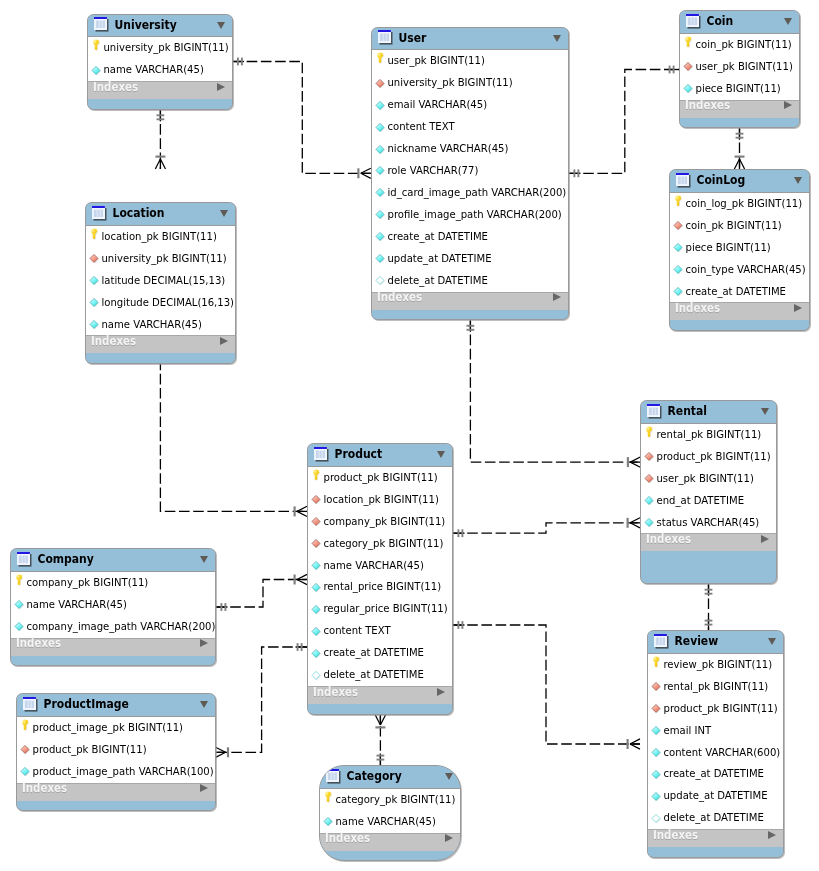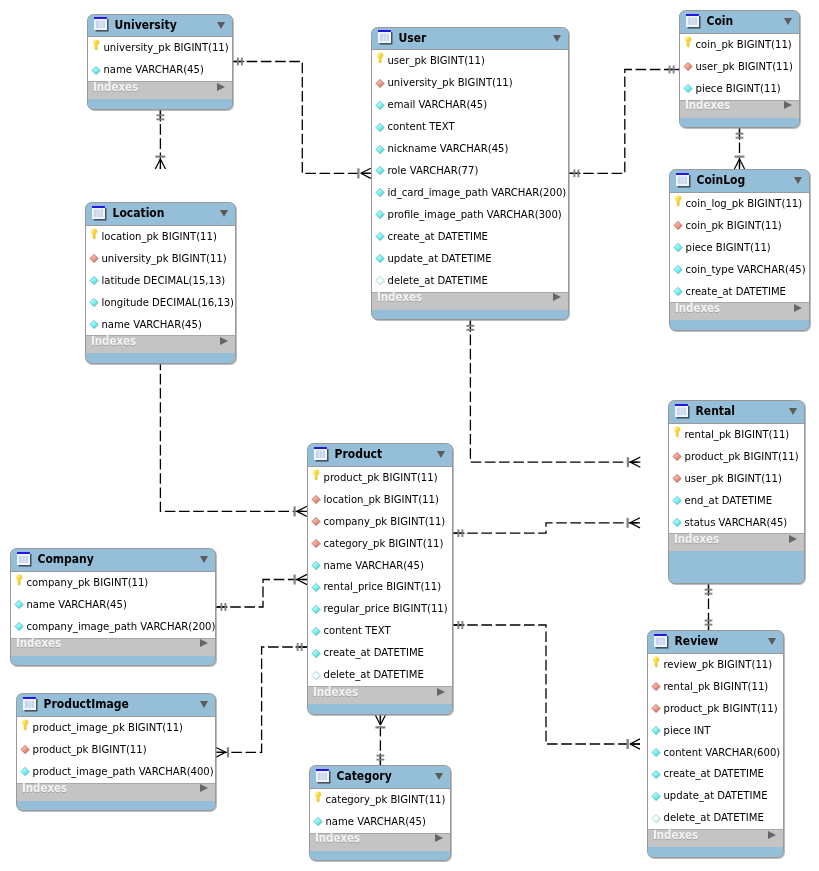--- a/index.html
+++ b/index.html
@@ -452,21 +452,21 @@
               <defs>
                 <linearGradient id="g1" x1="0.1" y1="0" x2="0.9" y2="1">
                   <stop offset="0" stop-color="#e8feff"></stop>
                   <stop offset="0.5" stop-color="#7df5f5"></stop>
                   <stop offset="1" stop-color="#33dcdc"></stop>
                 </linearGradient>
               </defs>
               <path d="M5.0 1.55 L9.1 5.55 L5.0 9.55 L0.9 5.55 Z" fill="#9aa0a4" opacity="0.30" transform="translate(0.7,0.7)"></path>
               <path d="M5.0 1.4 L9.0 5.4 L5.0 9.4 L1.0 5.4 Z" fill="url(#g1)" stroke="#45b6bc" stroke-width="0.8" stroke-linejoin="miter"></path>
             </svg></span>
-          <span class="col-label">profile_image_path VARCHAR(300)</span>
+          <span class="col-label">profile_image_path VARCHAR(200)</span>
         </div>
         <div class="col-row">
           <span class="col-ic"><svg width="11" height="11" viewBox="0 0 11 11">
               <defs>
                 <linearGradient id="g1" x1="0.1" y1="0" x2="0.9" y2="1">
                   <stop offset="0" stop-color="#e8feff"></stop>
                   <stop offset="0.5" stop-color="#7df5f5"></stop>
                   <stop offset="1" stop-color="#33dcdc"></stop>
                 </linearGradient>
               </defs>
@@ -990,30 +990,30 @@
               <defs>
                 <linearGradient id="g1" x1="0.1" y1="0" x2="0.9" y2="1">
                   <stop offset="0" stop-color="#e8feff"></stop>
                   <stop offset="0.5" stop-color="#7df5f5"></stop>
                   <stop offset="1" stop-color="#33dcdc"></stop>
                 </linearGradient>
               </defs>
               <path d="M5.0 1.55 L9.1 5.55 L5.0 9.55 L0.9 5.55 Z" fill="#9aa0a4" opacity="0.30" transform="translate(0.7,0.7)"></path>
               <path d="M5.0 1.4 L9.0 5.4 L5.0 9.4 L1.0 5.4 Z" fill="url(#g1)" stroke="#45b6bc" stroke-width="0.8" stroke-linejoin="miter"></path>
             </svg></span>
-          <span class="col-label">product_image_path VARCHAR(400)</span>
+          <span class="col-label">product_image_path VARCHAR(100)</span>
         </div>
       </div>
       <div class="tbl-idx">
         <span class="idx-label">Indexes</span>
         <span class="idx-caret"></span>
       </div>
       <div class="tbl-foot"></div>
     </div>
-    <div class="tbl" title="Category" style="left: 309px; top: 765px; width: 142px; height: 96.4px;">
+    <div class="tbl" title="Category" style="left: 319px; top: 765px; width: 142px; height: 96.4px; border-radius: 25px;">
       <div class="tbl-hdr">
         <span class="tbl-icon"><svg width="15" height="15" viewBox="0 0 15 15">
             <rect x="1.6" y="2" width="12.9" height="12.6" fill="#44525c"></rect>
             <rect x="0" y="0" width="12.9" height="12.9" fill="#e9f1fd"></rect>
             <rect x="0" y="0" width="12.9" height="2.2" fill="#2218e2"></rect>
             <rect x="0" y="2.2" width="12.9" height="1.1" fill="#ffffff"></rect>
             <rect x="1.9" y="3.6" width="9.2" height="7.6" fill="#c7d6ec"></rect>
             <rect x="4.8" y="3.6" width="0.7" height="7.6" fill="#eef4fc"></rect>
             <rect x="7.8" y="3.6" width="0.7" height="7.6" fill="#eef4fc"></rect>
             <rect x="0" y="11.4" width="12.9" height="1.5" fill="#f4f8fe"></rect>
@@ -1059,21 +1059,21 @@
             </svg></span>
           <span class="col-label">name VARCHAR(45)</span>
         </div>
       </div>
       <div class="tbl-idx">
         <span class="idx-label">Indexes</span>
         <span class="idx-caret"></span>
       </div>
       <div class="tbl-foot"></div>
     </div>
-    <div class="tbl" title="Rental" style="left: 640px; top: 400px; width: 137px; height: 184.2px; margin-left: 28px;">
+    <div class="tbl" title="Rental" style="left: 640px; top: 400px; width: 137px; height: 184.2px;">
       <div class="tbl-hdr">
         <span class="tbl-icon"><svg width="15" height="15" viewBox="0 0 15 15">
             <rect x="1.6" y="2" width="12.9" height="12.6" fill="#44525c"></rect>
             <rect x="0" y="0" width="12.9" height="12.9" fill="#e9f1fd"></rect>
             <rect x="0" y="0" width="12.9" height="2.2" fill="#2218e2"></rect>
             <rect x="0" y="2.2" width="12.9" height="1.1" fill="#ffffff"></rect>
             <rect x="1.9" y="3.6" width="9.2" height="7.6" fill="#c7d6ec"></rect>
             <rect x="4.8" y="3.6" width="0.7" height="7.6" fill="#eef4fc"></rect>
             <rect x="7.8" y="3.6" width="0.7" height="7.6" fill="#eef4fc"></rect>
             <rect x="0" y="11.4" width="12.9" height="1.5" fill="#f4f8fe"></rect>
@@ -1240,21 +1240,21 @@
               <defs>
                 <linearGradient id="g1" x1="0.1" y1="0" x2="0.9" y2="1">
                   <stop offset="0" stop-color="#e8feff"></stop>
                   <stop offset="0.5" stop-color="#7df5f5"></stop>
                   <stop offset="1" stop-color="#33dcdc"></stop>
                 </linearGradient>
               </defs>
               <path d="M5.0 1.55 L9.1 5.55 L5.0 9.55 L0.9 5.55 Z" fill="#9aa0a4" opacity="0.30" transform="translate(0.7,0.7)"></path>
               <path d="M5.0 1.4 L9.0 5.4 L5.0 9.4 L1.0 5.4 Z" fill="url(#g1)" stroke="#45b6bc" stroke-width="0.8" stroke-linejoin="miter"></path>
             </svg></span>
-          <span class="col-label">piece INT</span>
+          <span class="col-label">email INT</span>
         </div>
         <div class="col-row">
           <span class="col-ic"><svg width="11" height="11" viewBox="0 0 11 11">
               <defs>
                 <linearGradient id="g1" x1="0.1" y1="0" x2="0.9" y2="1">
                   <stop offset="0" stop-color="#e8feff"></stop>
                   <stop offset="0.5" stop-color="#7df5f5"></stop>
                   <stop offset="1" stop-color="#33dcdc"></stop>
                 </linearGradient>
               </defs>

